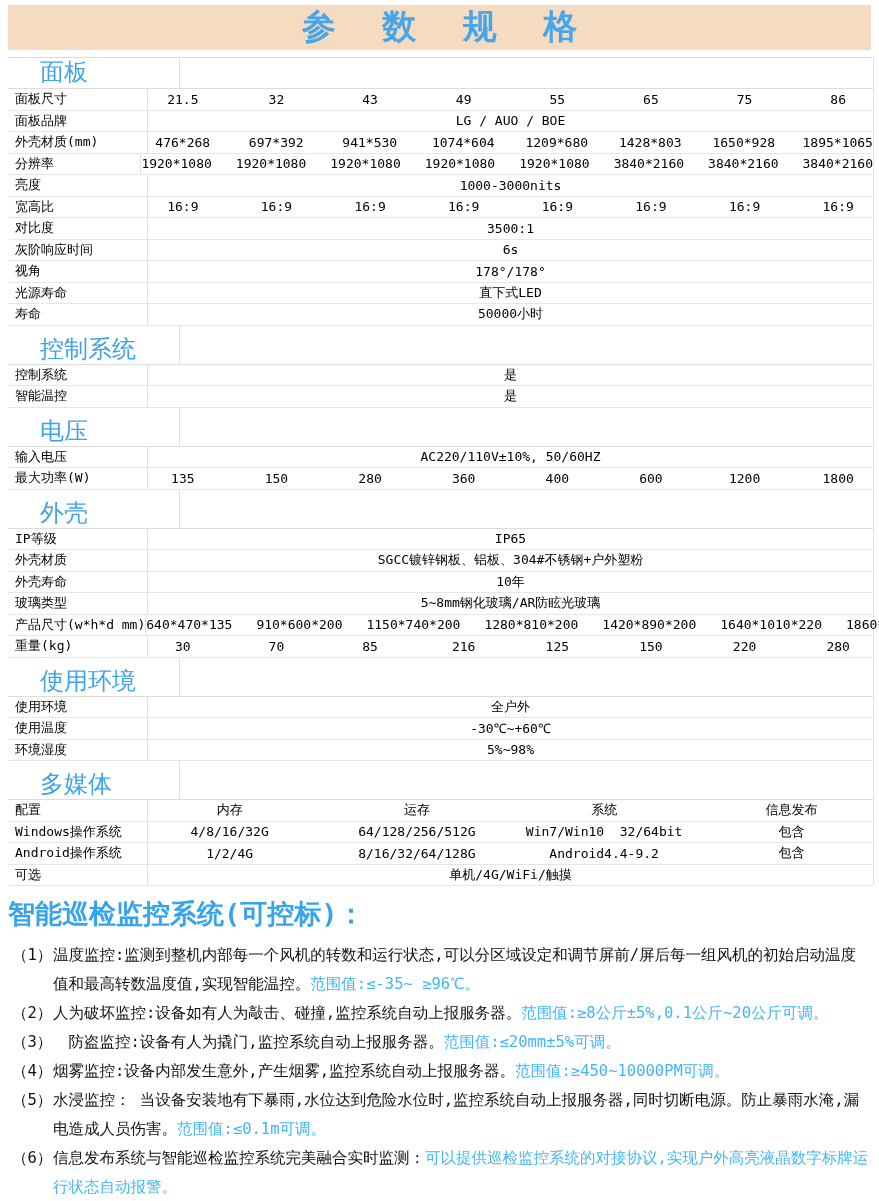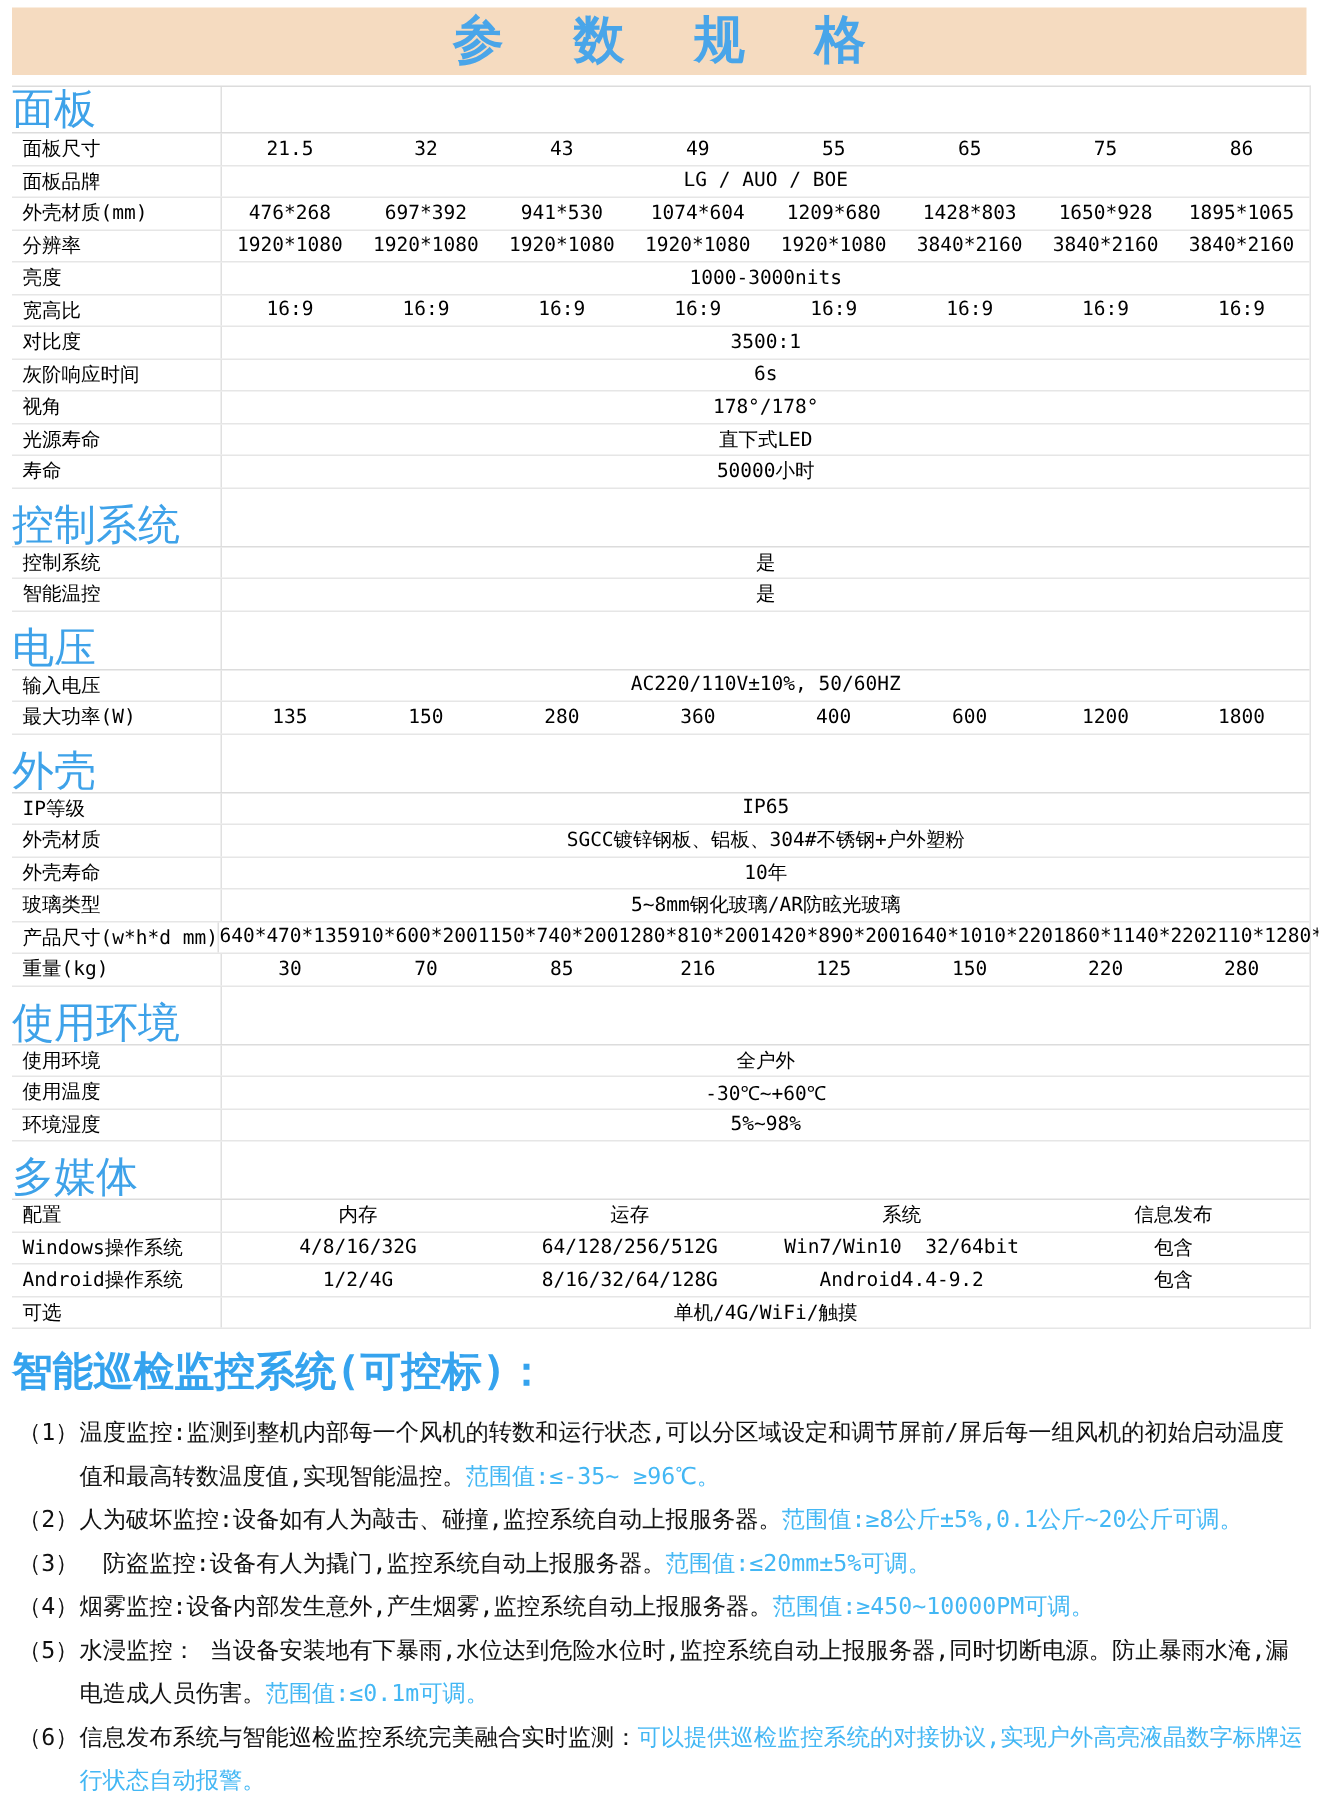--- a/index.html
+++ b/index.html
@@ -27,46 +27,47 @@
   
   .spec {
     margin: 7px 5px 0 8px;
     border-top: 1px solid #dcdcdc;
     border-right: 1px solid #e3e3e3;
   }
   .section-title { display: flex; border-bottom: 1px solid #dcdcdc; }
   .section-title .st-label {
     width: 140px;
     border-right: 1px solid #e0e0e0;
-    font-size: 28px;
+    font-size: 24px;
     color: #3ea2e9;
     line-height: 29px;
     height: 30px;
     white-space: nowrap;
+    margin-left: 32px;
   }
   .section:not(:first-child) .section-title .st-label {
     height: 38px;
     padding-top: 9px;
   }
   .section-title .st-rest { flex: 1; }
   .row {
     display: flex;
     height: 21.5px;
     border-bottom: 1px solid #e6e6e6;
     align-items: stretch;
   }
   .lab {
     width: 140px;
     border-right: 1px solid #e0e0e0;
     display: flex; align-items: center;
     padding-left: 7px;
     font-size: 13px;
     white-space: nowrap;
   }
-  .vals { flex: 1; display: flex; }
+  .vals { flex: 1; display: flex; gap: 24px; }
   .cell {
     flex: 1;
     display: flex; align-items: center; justify-content: center;
     font-size: 13px;
     white-space: pre;
   }
   
   .monitoring { padding: 8px 8px 0 8px; }
   .mon-heading {
     font-size: 27px;

